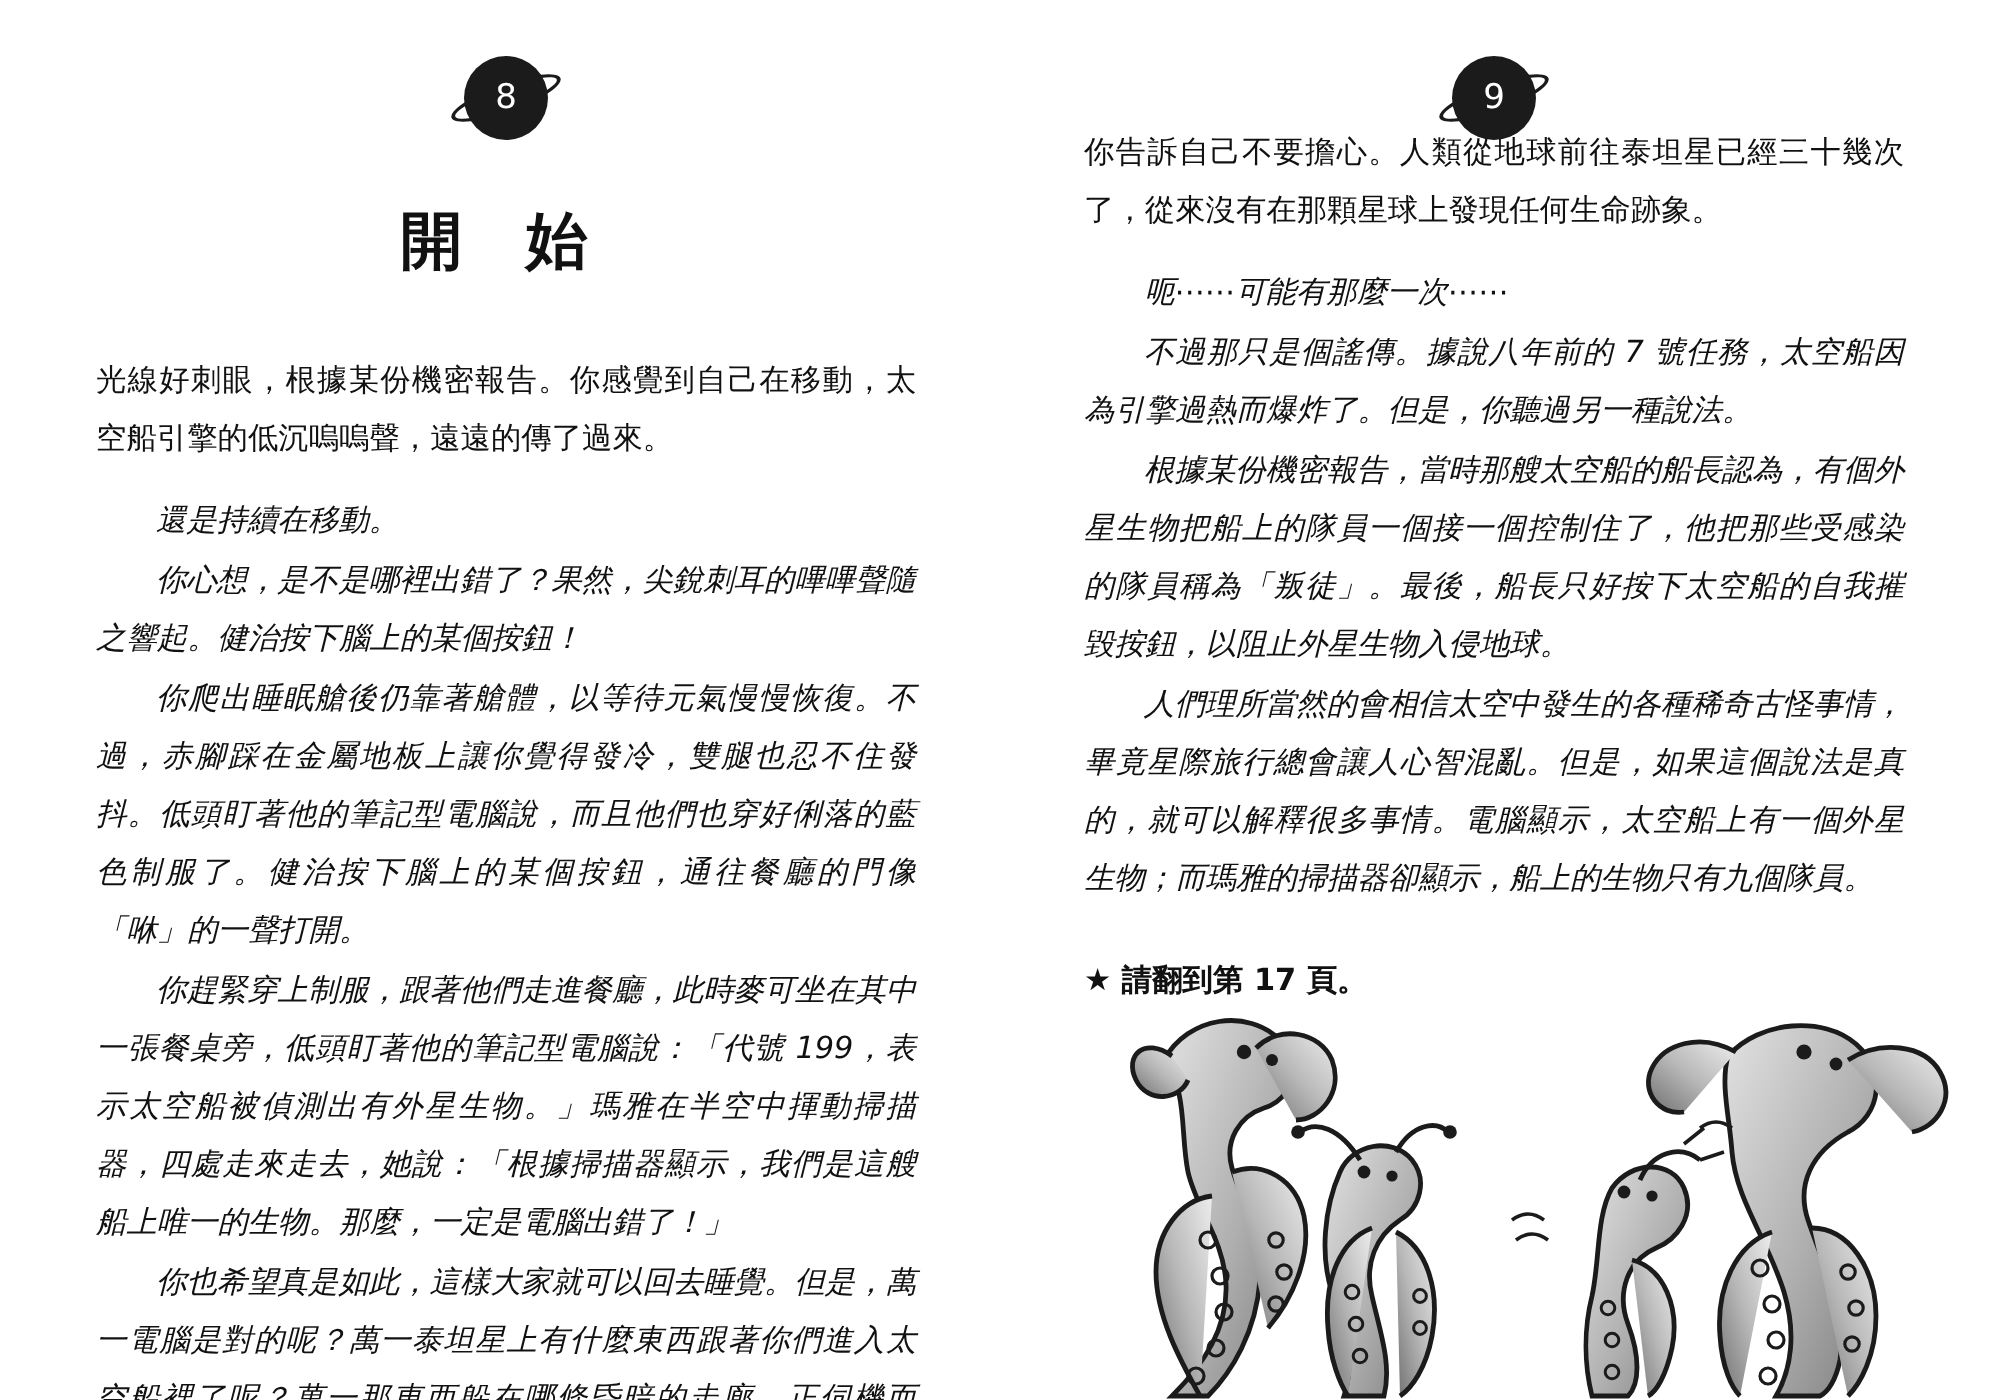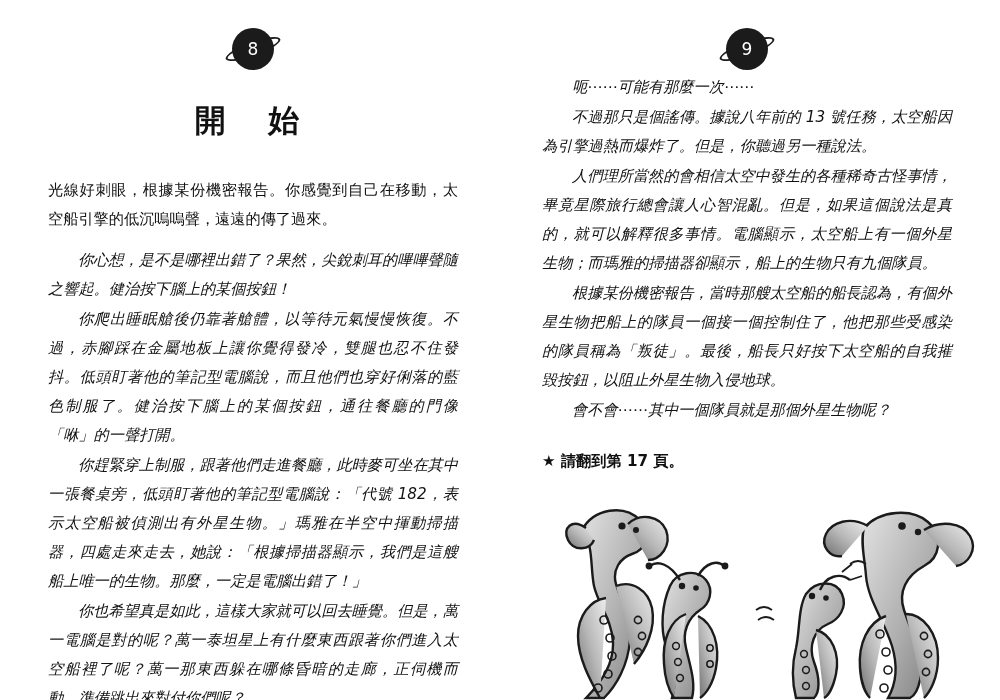--- a/index.html
+++ b/index.html
@@ -69,21 +69,21 @@
     z-index: 2;
   }
 
   
   .chapter-title {
     text-align: center;
     font-size: 31px;
     letter-spacing: 12px;
     font-weight: bold;
     margin: 4px 0 34px 0;
-    font-family: Liberation Mono, monospace;
+    font-family: Liberation Serif, serif;
     color: #111;
   }
   p.body {
     margin: 0 0 1px 0;
     font-size: 15.2px;
     line-height: 29px;
     color: #111;
     text-align: justify;
     text-justify: inter-character;
     font-family: "DejaVu Sans", "Liberation Sans", sans-serif;
@@ -124,41 +124,42 @@
       <div class="pagenum left">
         <span class="ring"></span>
         <span class="num">8</span>
       </div>
     </div>
 
     <h1 class="chapter-title">開 始</h1>
 
     <p class="body lead">光線好刺眼，根據某份機密報告。你感覺到自己在移動，太空船引擎的低沉嗚嗚聲，遠遠的傳了過來。</p>
     <div class="spacer-sm"></div>
+    <p class="body indent">還是持續在移動。</p>
     <p class="body indent">你心想，是不是哪裡出錯了？果然，尖銳刺耳的嗶嗶聲隨之響起。健治按下腦上的某個按鈕！</p>
     <p class="body indent">你爬出睡眠艙後仍靠著艙體，以等待元氣慢慢恢復。不過，赤腳踩在金屬地板上讓你覺得發冷，雙腿也忍不住發抖。低頭盯著他的筆記型電腦說，而且他們也穿好俐落的藍色制服了。健治按下腦上的某個按鈕，通往餐廳的門像「咻」的一聲打開。</p>
-    <p class="body indent">你趕緊穿上制服，跟著他們走進餐廳，此時麥可坐在其中一張餐桌旁，低頭盯著他的筆記型電腦說：「代號 182，表示太空船被偵測出有外星生物。」瑪雅在半空中揮動掃描器，四處走來走去，她說：「根據掃描器顯示，我們是這艘船上唯一的生物。那麼，一定是電腦出錯了！」</p>
+    <p class="body indent">你趕緊穿上制服，跟著他們走進餐廳，此時麥可坐在其中一張餐桌旁，低頭盯著他的筆記型電腦說：「代號 199，表示太空船被偵測出有外星生物。」瑪雅在半空中揮動掃描器，四處走來走去，她說：「根據掃描器顯示，我們是這艘船上唯一的生物。那麼，一定是電腦出錯了！」</p>
     <p class="body indent">你也希望真是如此，這樣大家就可以回去睡覺。但是，萬一電腦是對的呢？萬一泰坦星上有什麼東西跟著你們進入太空船裡了呢？萬一那東西躲在哪條昏暗的走廊，正伺機而動，準備跳出來對付你們呢？</p>
 
   </div>
 
   <div class="page page-right">
     <div class="pagenum-wrap" style="height:62px;">
       <div class="pagenum right">
         <span class="ring"></span>
         <span class="num">9</span>
       </div>
     </div>
 
+    <p class="body lead">你告訴自己不要擔心。人類從地球前往泰坦星已經三十幾次了，從來沒有在那顆星球上發現任何生命跡象。</p>
     <div class="spacer-sm"></div>
     <p class="body indent">呃⋯⋯可能有那麼一次⋯⋯</p>
-    <p class="body indent">不過那只是個謠傳。據說八年前的 13 號任務，太空船因為引擎過熱而爆炸了。但是，你聽過另一種說法。</p>
+    <p class="body indent">不過那只是個謠傳。據說八年前的 7 號任務，太空船因為引擎過熱而爆炸了。但是，你聽過另一種說法。</p>
+    <p class="body indent">根據某份機密報告，當時那艘太空船的船長認為，有個外星生物把船上的隊員一個接一個控制住了，他把那些受感染的隊員稱為「叛徒」。最後，船長只好按下太空船的自我摧毀按鈕，以阻止外星生物入侵地球。</p>
     <p class="body indent">人們理所當然的會相信太空中發生的各種稀奇古怪事情，畢竟星際旅行總會讓人心智混亂。但是，如果這個說法是真的，就可以解釋很多事情。電腦顯示，太空船上有一個外星生物；而瑪雅的掃描器卻顯示，船上的生物只有九個隊員。</p>
-    <p class="body indent">根據某份機密報告，當時那艘太空船的船長認為，有個外星生物把船上的隊員一個接一個控制住了，他把那些受感染的隊員稱為「叛徒」。最後，船長只好按下太空船的自我摧毀按鈕，以阻止外星生物入侵地球。</p>
-    <p class="body indent">會不會⋯⋯其中一個隊員就是那個外星生物呢？</p>
 
     <p class="instruction">★ 請翻到第 17 頁。</p>
 
     <div class="illustration">
       <svg viewBox="0 0 470 232" width="470" height="232" xmlns="http://www.w3.org/2000/svg" aria-hidden="true">
         <defs>
           <linearGradient id="gskin" x1="0" y1="0" x2="1" y2="1">
             <stop offset="0%" stop-color="#e2e2e2"></stop>
             <stop offset="55%" stop-color="#b0b0b0"></stop>
             <stop offset="100%" stop-color="#7d7d7d"></stop>

